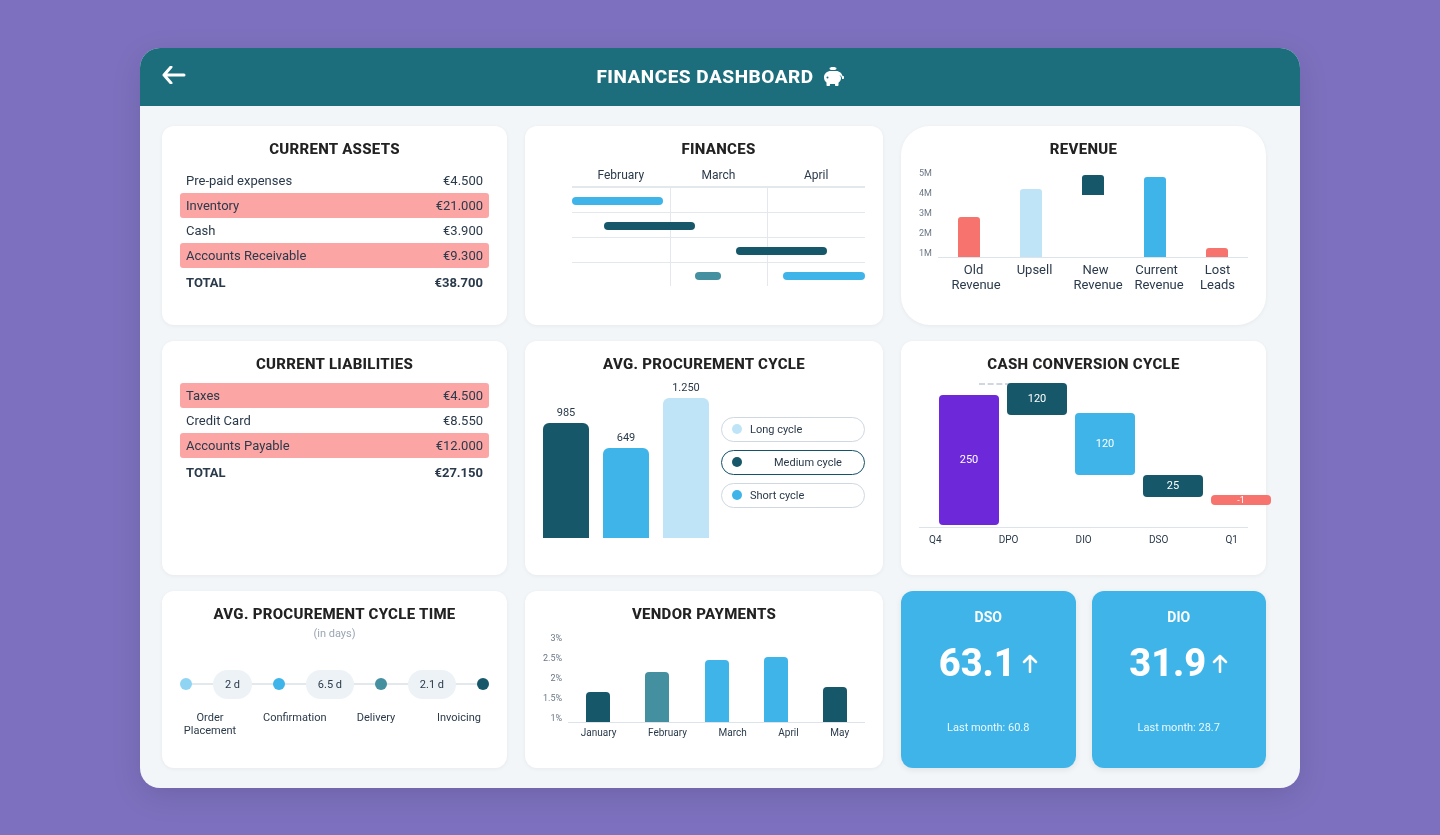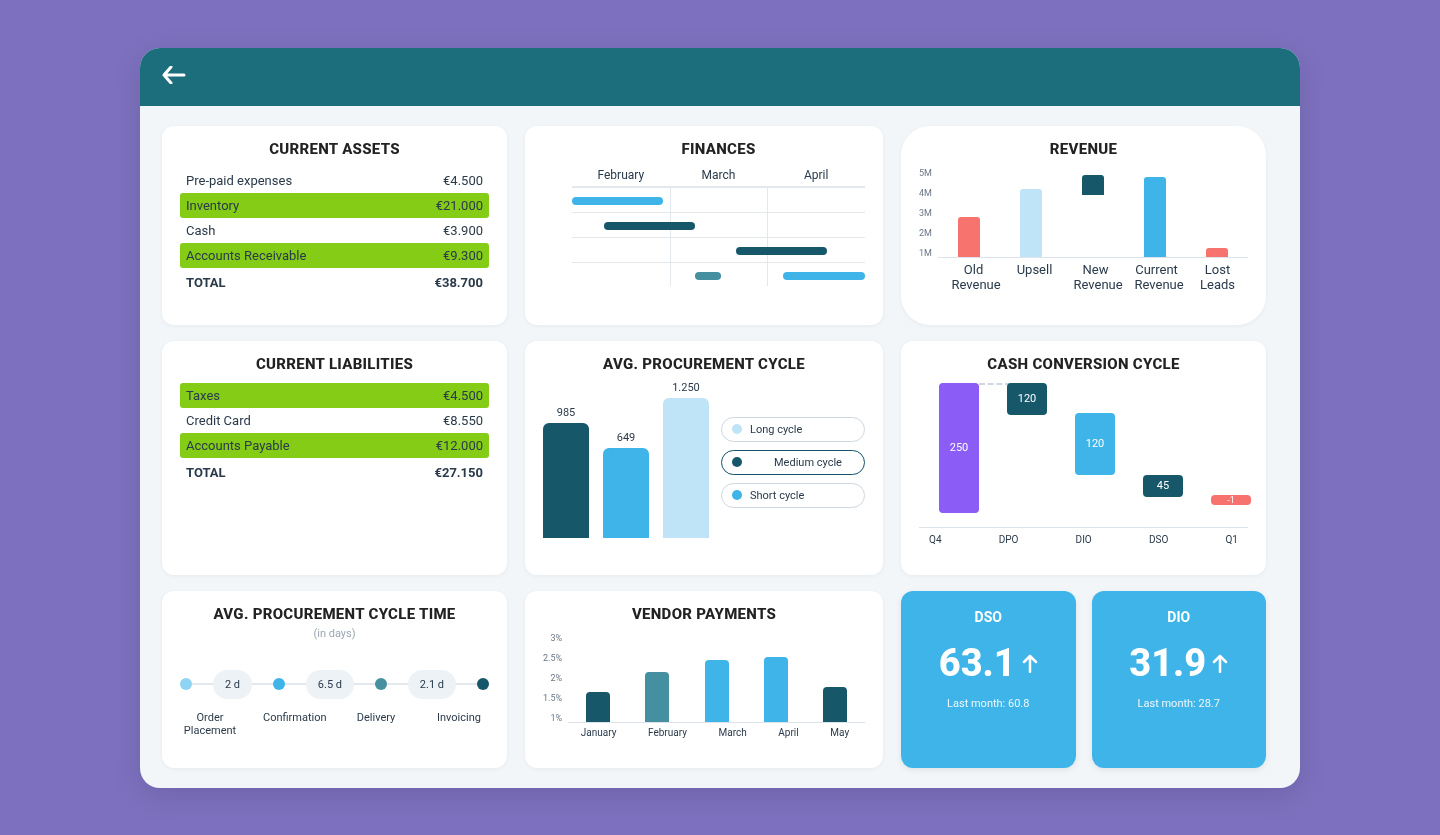--- a/index.html
+++ b/index.html
@@ -45,21 +45,21 @@
     border-radius: 12px;
     box-shadow: 0 1px 4px rgba(0,0,0,.05);
     padding: 14px 18px 18px 18px;
     color: #2A3A4A;
   }
   .card-title { text-align:center; font-weight:800; font-size:15px; letter-spacing:.3px; margin-bottom:10px; color:#222;}
   .card-sub { text-align:center; font-size:11px; color:#9aa6b2; margin-top:-6px; margin-bottom:12px; }
 
   
   .table-row { display:flex; justify-content:space-between; padding:5px 6px; font-size:13px; }
-  .table-row.stripe { background:#84cc16; border-radius:3px;}
+  .table-row.stripe { background:#fca5a5; border-radius:3px;}
   .table-row.total { font-weight:700; margin-top:2px;}
 
   
   .gantt { font-size:12px; }
   .gantt-head { display:grid; grid-template-columns: 1fr 1fr 1fr; text-align:center; color:#2A3A4A; margin-bottom:4px;}
   .gantt-body { position:relative; height:100px; border-top:1px solid #e3e8ed;}
   .gline { border-top:1px solid #e3e8ed; height:25px; position:relative;}
   .vline { position:absolute; top:0; bottom:0; width:1px; background:#e3e8ed;}
   .bar { position:absolute; height:8px; border-radius:4px;}
 
@@ -78,21 +78,21 @@
   .pcol { display:flex; flex-direction:column; align-items:center; }
   .pval { font-size:11px; margin-bottom:4px; color:#2A3A4A;}
   .pbar { width:46px; border-radius:6px 6px 0 0;}
   .legend { display:flex; flex-direction:column; gap:8px; font-size:11px; flex:1; margin-bottom:30px;}
   .legend-item { border:1px solid #cfd8e1; border-radius:20px; padding:5px 10px; display:flex; align-items:center; gap:8px;}
   .legend-item.sel { border-color:#14536A;gap:32px;}
   .ldot { width:10px; height:10px; border-radius:50%;}
 
   
   .ccc-area { position:relative; height:145px; border-bottom:1px solid #dce3ea; }
-  .ccc-bar { position:absolute; width:40px; border-radius:4px; color:#fff; font-size:11px; display:flex; align-items:center; justify-content:center;}
+  .ccc-bar { position:absolute; width:60px; border-radius:4px; color:#fff; font-size:11px; display:flex; align-items:center; justify-content:center;}
   .ccc-labels { display:flex; justify-content:space-between; font-size:10px; color:#2A3A4A; margin-top:6px; padding:0 10px;text-align:right;}
 
   
   .timeline { display:flex; align-items:center; justify-content:space-between; position:relative; margin:30px 0 10px 0;}
   .timeline::before{content:"";position:absolute;left:8px;right:8px;top:50%;height:2px;background:#e3e8ed;transform:translateY(-50%);}
   .tnode, .tbadge { position:relative; z-index:1; }
   .tnode { width:12px; height:12px; border-radius:50%;}
   .tbadge { background:#EDF2F6; color:#2A3A4A; font-size:11px; padding:8px 12px; border-radius:50px;}
   .tlabels { display:flex; justify-content:space-between; font-size:11px; color:#2A3A4A; margin-top:12px;}
   .tlabels span { width:60px; text-align:center;}
@@ -106,35 +106,41 @@
 
   
   .kpi-row { display:flex; gap:16px; }
   .kpi {
     flex:1; background:#3FB4E9; color:#fff; border-radius:12px;
     padding:18px 10px; text-align:center;
     box-shadow: 0 2px 6px rgba(0,0,0,.08);
   }
   .kpi-title{font-size:14px;font-weight:700;margin-bottom:16px;}
   .kpi-val{font-size:38px;font-weight:800;display:inline-flex;align-items:center;gap:6px;justify-content:space-between;}
-  .kpi-sub{font-size:11px;margin-top:12px;opacity:.9;}
+  .kpi-sub{font-size:11px;margin-top:36px;opacity:.9;}
 
   
   .c1{grid-column:1;grid-row:1;} .c2{grid-column:1;grid-row:2;} .c3{grid-column:1;grid-row:3;}
   .c4{grid-column:2;grid-row:1;padding-left:47px;} .c5{grid-column:2;grid-row:2;} .c6{grid-column:2;grid-row:3;}
   .c7{grid-column:3;grid-row:1;border-radius:29px;} .c8{grid-column:3;grid-row:2;} .c9{grid-column:3;grid-row:3;padding:0;background:transparent;box-shadow:none;}
 </style>
 </head>
 <body>
 
 <div class="window">
   <div class="titlebar">
     <div class="back-btn">
       <svg width="24" height="18" viewBox="0 0 24 18">
           <path d="M9 1L2 9l7 8M2 9h20" stroke="#fff" stroke-width="3" fill="none" stroke-linecap="round" stroke-linejoin="round"></path>
+        </svg>
+    </div>
+    <div class="title">
+      <span>FINANCES DASHBOARD</span>
+      <svg width="22" height="20" viewBox="0 0 22 20">
+          <path fill="#fff" d="M17 8c2 .3 3 1.7 3 3.5 0 .4.3.5.7.5H21c.6 0 1-.4 1-1v-1c0-.6-.4-1-1-1h-.5C20 6.5 17.5 4 14 4H9C5 4 2 6.5 2 10.5c0 2.2 1 4 2.5 5V18c0 .6.4 1 1 1H7c.6 0 1-.4 1-1v-1h5v1c0 .6.4 1 1 1h1.5c.6 0 1-.4 1-1v-2.3C18 14.6 19 13 19 11c0-1.1-.8-2.5-2-3zM6.5 10.5A1 1 0 115.5 9.5 1 1 0 016.5 10.5zM11 3c2 0 3.5-.5 3.5-1.5S13 0 11 0 7.5.5 7.5 1.5 9 3 11 3z"></path>
         </svg>
     </div>
   </div>
 
   <div class="content">
 
     <div class="card c1">
       <div class="card-title">CURRENT ASSETS</div>
       <div class="table-row">
           <span>Pre-paid expenses</span>
@@ -312,32 +318,32 @@
         <span>Upsell</span>
         <span>New Revenue</span>
         <span>Current Revenue</span>
         <span>Lost Leads</span>
       </div>
     </div>
 
     <div class="card c8">
       <div class="card-title">CASH CONVERSION CYCLE</div>
       <div class="ccc-area">
-        <div class="ccc-bar" style="left:20px;top:0;height:130px;background:#8b5cf6">
+        <div class="ccc-bar" style="left:20px;top:12px;height:130px;background:#6d28d9">
             <span>250</span>
           </div>
         <div style="position:absolute;left:60px;top:0;width:32px;border-top:2px dashed #cfd8e1"></div>
         <div class="ccc-bar" style="left:88px;top:0;height:32px;background:#16586A">
             <span>120</span>
           </div>
         <div class="ccc-bar" style="left:156px;top:30px;height:62px;background:#3FB4E9">
             <span>120</span>
           </div>
         <div class="ccc-bar" style="left:224px;top:92px;height:22px;background:#16586A">
-            <span>45</span>
+            <span>25</span>
           </div>
         <div class="ccc-bar" style="left:292px;top:112px;height:10px;background:#F7746E;font-size:9px">
             <span>-1</span>
           </div>
       </div>
       <div class="ccc-labels">
         <span>Q4</span>
         <span>DPO</span>
         <span>DIO</span>
         <span>DSO</span>

